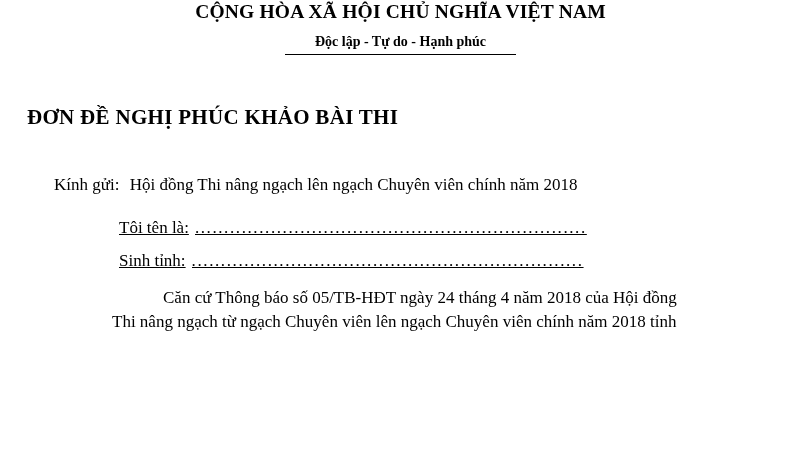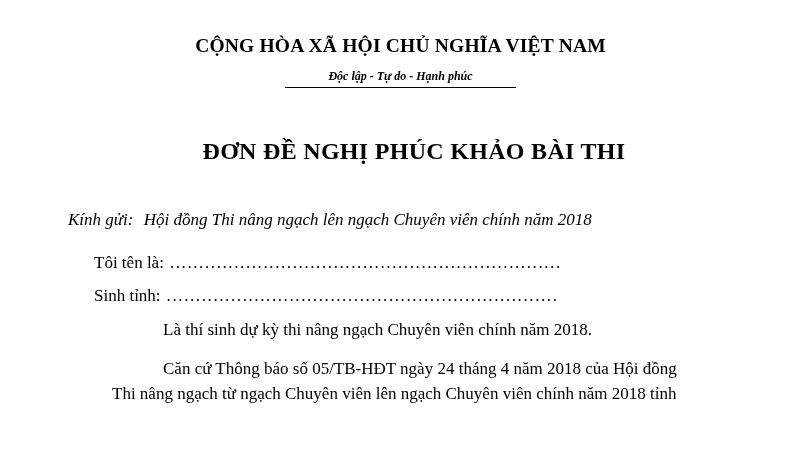--- a/index.html
+++ b/index.html
@@ -17,72 +17,70 @@
   .page {
     position: relative;
     width: 801px;
     height: 459px;
     background: #ffffff;
     box-sizing: border-box;
   }
 
   .header-block {
     text-align: center;
-    margin-top: 34px;
   }
   .national-title {
     font-size: 19.5px;
     font-weight: bold;
     letter-spacing: 0.2px;
     line-height: 1.2;
   }
   .motto-wrap {
     margin-top: 9px;
     display: inline-block;
     position: relative;
   }
   .motto {
-    font-size: 12px;
+    font-size: 14px;
     font-weight: bold;
     line-height: 1.2;
     display: inline-block;
     padding: 0 2px 2px 2px;
-    font-style: italic;
   }
   .motto-underline {
     width: 231px;
     height: 1px;
     background: #000;
     margin: 1px auto 0 auto;
   }
 
   .doc-title {
-    text-align: center;
-    font-size: 24px;
+    text-align: left;
+    font-size: 21px;
     font-weight: bold;
     letter-spacing: 0.3px;
     margin-top: 50px;
     padding-left: 27px;
   }
 
   .recipient {
     margin-top: 44px;
-    padding-left: 68px;
+    padding-left: 54px;
     font-size: 17px;
     line-height: 1.35;
-    font-style: italic;
   }
   .recipient .label {
     margin-right: 6px;
   }
 
   .fields {
     margin-top: 20px;
-    padding-left: 94px;
+    padding-left: 119px;
     font-size: 17px;
+    text-decoration: underline;
   }
   .field-row {
     display: flex;
     align-items: baseline;
     margin-bottom: 12px;
     line-height: 1.25;
   }
   .field-label {
     white-space: nowrap;
   }
@@ -140,18 +138,17 @@
 
     <div class="field-row">
       <span class="field-label">Sinh tỉnh:</span>
       <span class="field-dots">...................................................................</span>
     </div>
 
 
 
   </div>
 
-  <div class="body-text">Là thí sinh dự kỳ thi nâng ngạch Chuyên viên chính năm 2018.</div>
 
   <div class="body-text-2">Căn cứ Thông báo số  05/TB-HĐT ngày 24 tháng 4 năm 2018 của Hội đồng</div>
   <div class="para-continued">Thi nâng ngạch từ ngạch Chuyên viên lên ngạch Chuyên viên chính năm 2018 tỉnh</div>
 
 </div>
 
 </body></html>

